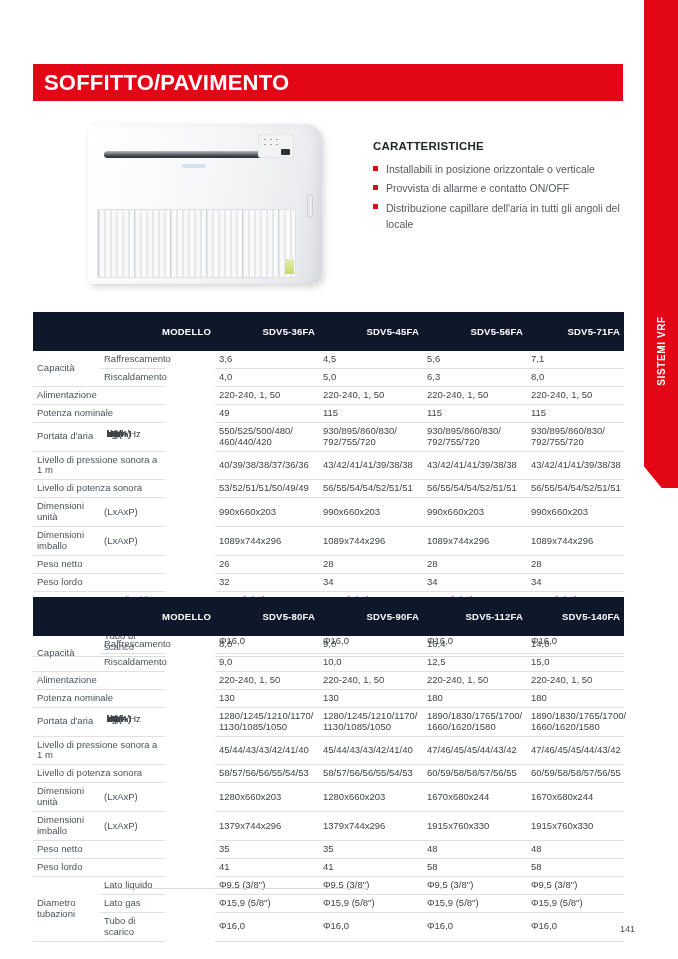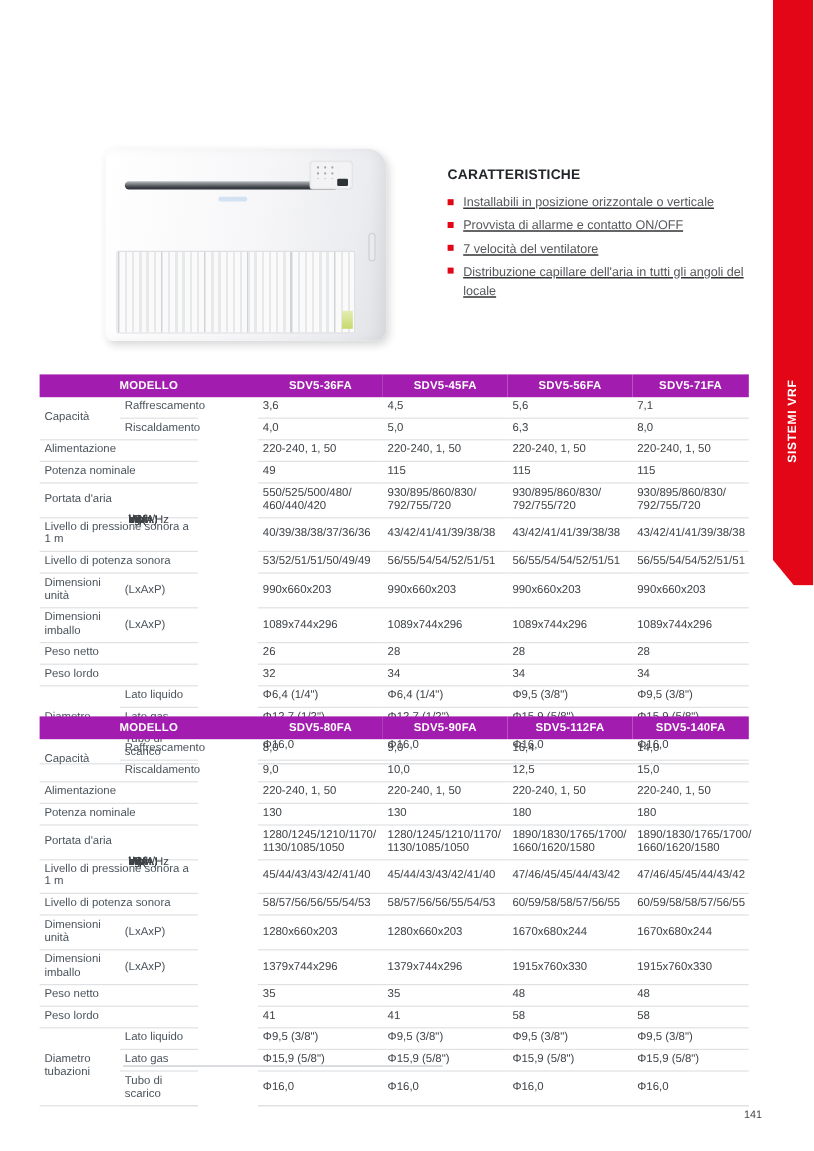--- a/index.html
+++ b/index.html
@@ -67,52 +67,55 @@
     background:#e9eaed; border:1px solid #cdd0d4; border-radius:3px;
   }
   .unit-sticker {
     position:absolute; right:12%; bottom:6%; width:9px; height:15px;
     background:linear-gradient(#e3ecb4,#c8d96c);
   }
 
   
   .features { position:absolute; left:373px; top:140px; width:258px; }
   .features h2 { font-size:11.5px; font-weight:800; color:#22262a; letter-spacing:0.2px; margin-bottom:9px; }
-  .features ul { list-style:none;text-decoration:underline; }
+  .features ul { list-style:none; }
   .features li { display:flex; gap:8px; font-size:10.5px; color:#55585c; line-height:1.55; margin-bottom:3px; }
   .features .sq { flex:0 0 auto; width:5px; height:5px; background:#E30617; margin-top:4.5px; }
 
   
   .spec { position:absolute; left:33px; width:591px; }
   .spec-1 { top:312px; }
   .spec-2 { top:597px; }
   table { border-collapse:collapse; table-layout:fixed; width:591px; }
   col.c-group { width:67px; } col.c-sub { width:65px; } col.c-unit { width:50px; }
   col.c-val { width:104px; } col.c-val-last { width:97px; }
   th {
-    background:#a21caf; color:#ffffff; font-size:9.5px; font-weight:700;
-    text-align:center; height:18px; padding:4px 4px; letter-spacing:0.2px;
+    background:#0f172a; color:#ffffff; font-size:9.5px; font-weight:700;
+    text-align:right; height:18px; padding:14px 4px; letter-spacing:0.2px;
   }
   td {
     font-size:9.5px; color:#3f4347; text-align:left; vertical-align:middle;
     padding:3px 4px 3px 4px; border-bottom:1px solid #dfe1e3; height:12px;
     line-height:1.15; white-space:pre-line;
   }
   td.lab, td.sub, td.grp { color:#4a525a; }
   td.grp { vertical-align:middle; }
   tbody tr:last-child td { border-bottom:1px solid #d8dadc; }
 
   
   .page-num { position:absolute; left:620px; top:924px; font-size:9px; color:#4a4a4a; }
 </style>
 </head>
 <body>
 
 <div class="page">
 
+  <div class="title-banner">
+    <h1>SOFFITTO/PAVIMENTO</h1>
+  </div>
 
   <div class="side-tab">
     <span>SISTEMI VRF</span>
   </div>
 
   <div class="unit">
     <div class="unit-box">
       <div class="unit-vent"></div>
       <div class="unit-ctrl">
         <div class="dots"></div>
@@ -131,24 +134,20 @@
       <li>
           <span class="sq"></span>
           <span>Installabili in posizione orizzontale o verticale</span>
         </li>
       <li>
           <span class="sq"></span>
           <span>Provvista di allarme e contatto ON/OFF</span>
         </li>
       <li>
           <span class="sq"></span>
-          <span>7 velocità del ventilatore</span>
-        </li>
-      <li>
-          <span class="sq"></span>
           <span>Distribuzione capillare dell'aria in tutti gli angoli del locale</span>
         </li>
     </ul>
   </div>
 
   <div class="spec spec-1">
       <table>
         <colgroup>
           <col class="c-group">
           <col class="c-sub">

